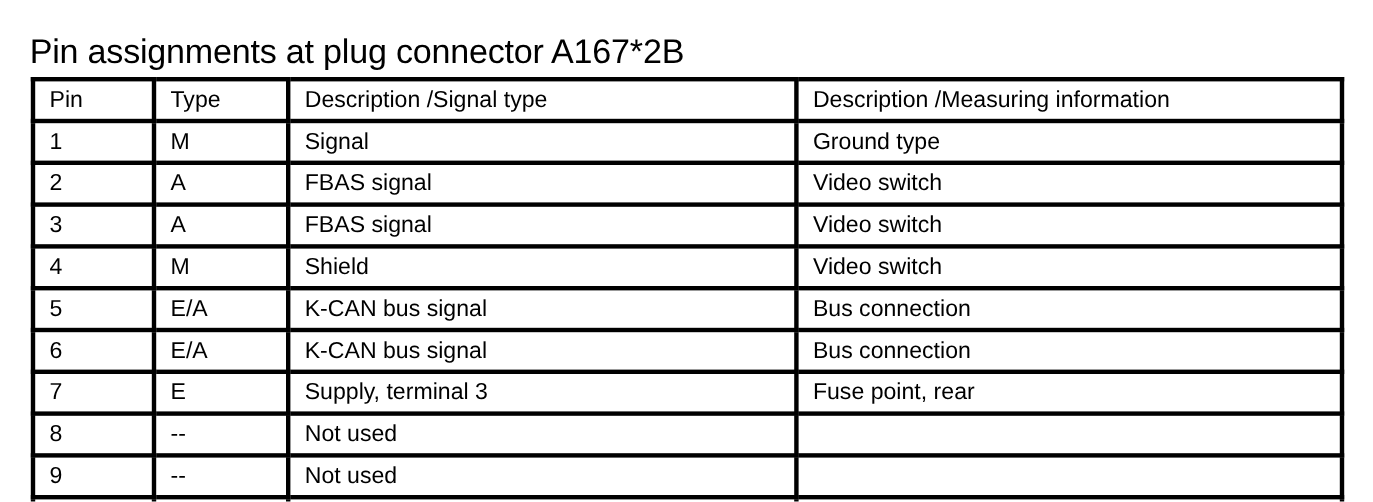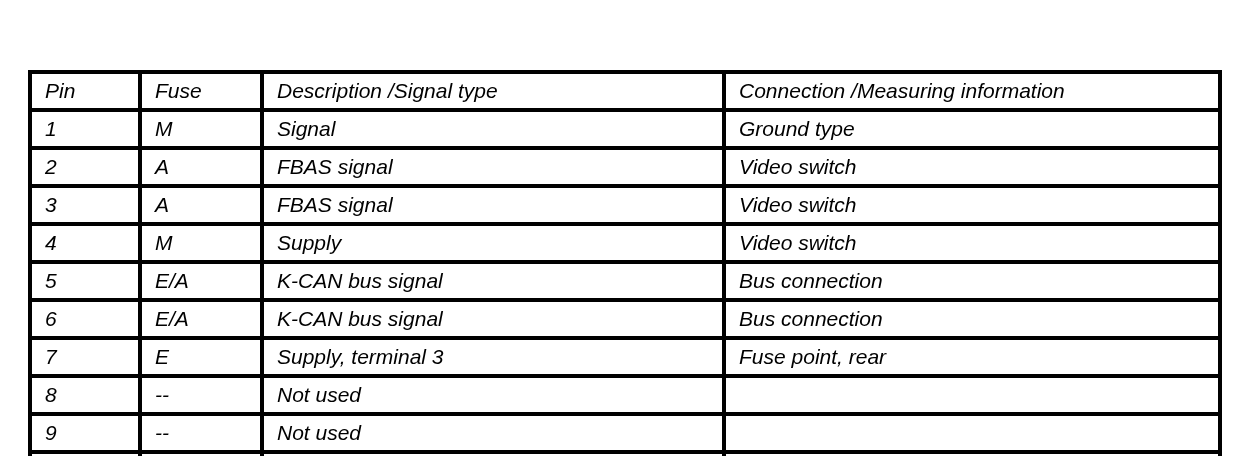--- a/index.html
+++ b/index.html
@@ -62,51 +62,51 @@
     font-size: 21px;
     line-height: 22px;
     font-weight: 400;
     text-align: left;
     vertical-align: middle;
     padding: 4px 0 5px 13px;
     height: 25px;
     color: #000000;
     white-space: nowrap;
     overflow: hidden;
-    font-style: italic;
   }
 
   
   col.col-pin    { width: 110px; }
   col.col-type   { width: 122px; }
   col.col-desc   { width: 462px; }
   col.col-conn   { width: 496px; }
 
   .cell-empty { padding-left: 13px; }
 </style>
 </head>
 <body>
 
 <div id="page">
 
+  <h1 class="page-title">Pin assignments at plug connector A167*2B</h1>
 
   <div class="pin-table-wrap">
     <table class="pin-table">
       <colgroup>
         <col class="col-pin">
         <col class="col-type">
         <col class="col-desc">
         <col class="col-conn">
       </colgroup>
       <thead>
         <tr>
           <th>Pin</th>
-          <th>Fuse</th>
+          <th>Type</th>
           <th>Description /Signal type</th>
-          <th>Connection /Measuring information</th>
+          <th>Description /Measuring information</th>
         </tr>
       </thead>
       <tbody>
         <tr>
           <td>1</td>
           <td>M</td>
           <td>Signal</td>
           <td>Ground type</td>
         </tr>
         <tr>
@@ -117,21 +117,21 @@
         </tr>
         <tr>
           <td>3</td>
           <td>A</td>
           <td>FBAS signal</td>
           <td>Video switch</td>
         </tr>
         <tr>
           <td>4</td>
           <td>M</td>
-          <td>Supply</td>
+          <td>Shield</td>
           <td>Video switch</td>
         </tr>
         <tr>
           <td>5</td>
           <td>E/A</td>
           <td>K-CAN bus signal</td>
           <td>Bus connection</td>
         </tr>
         <tr>
           <td>6</td>

